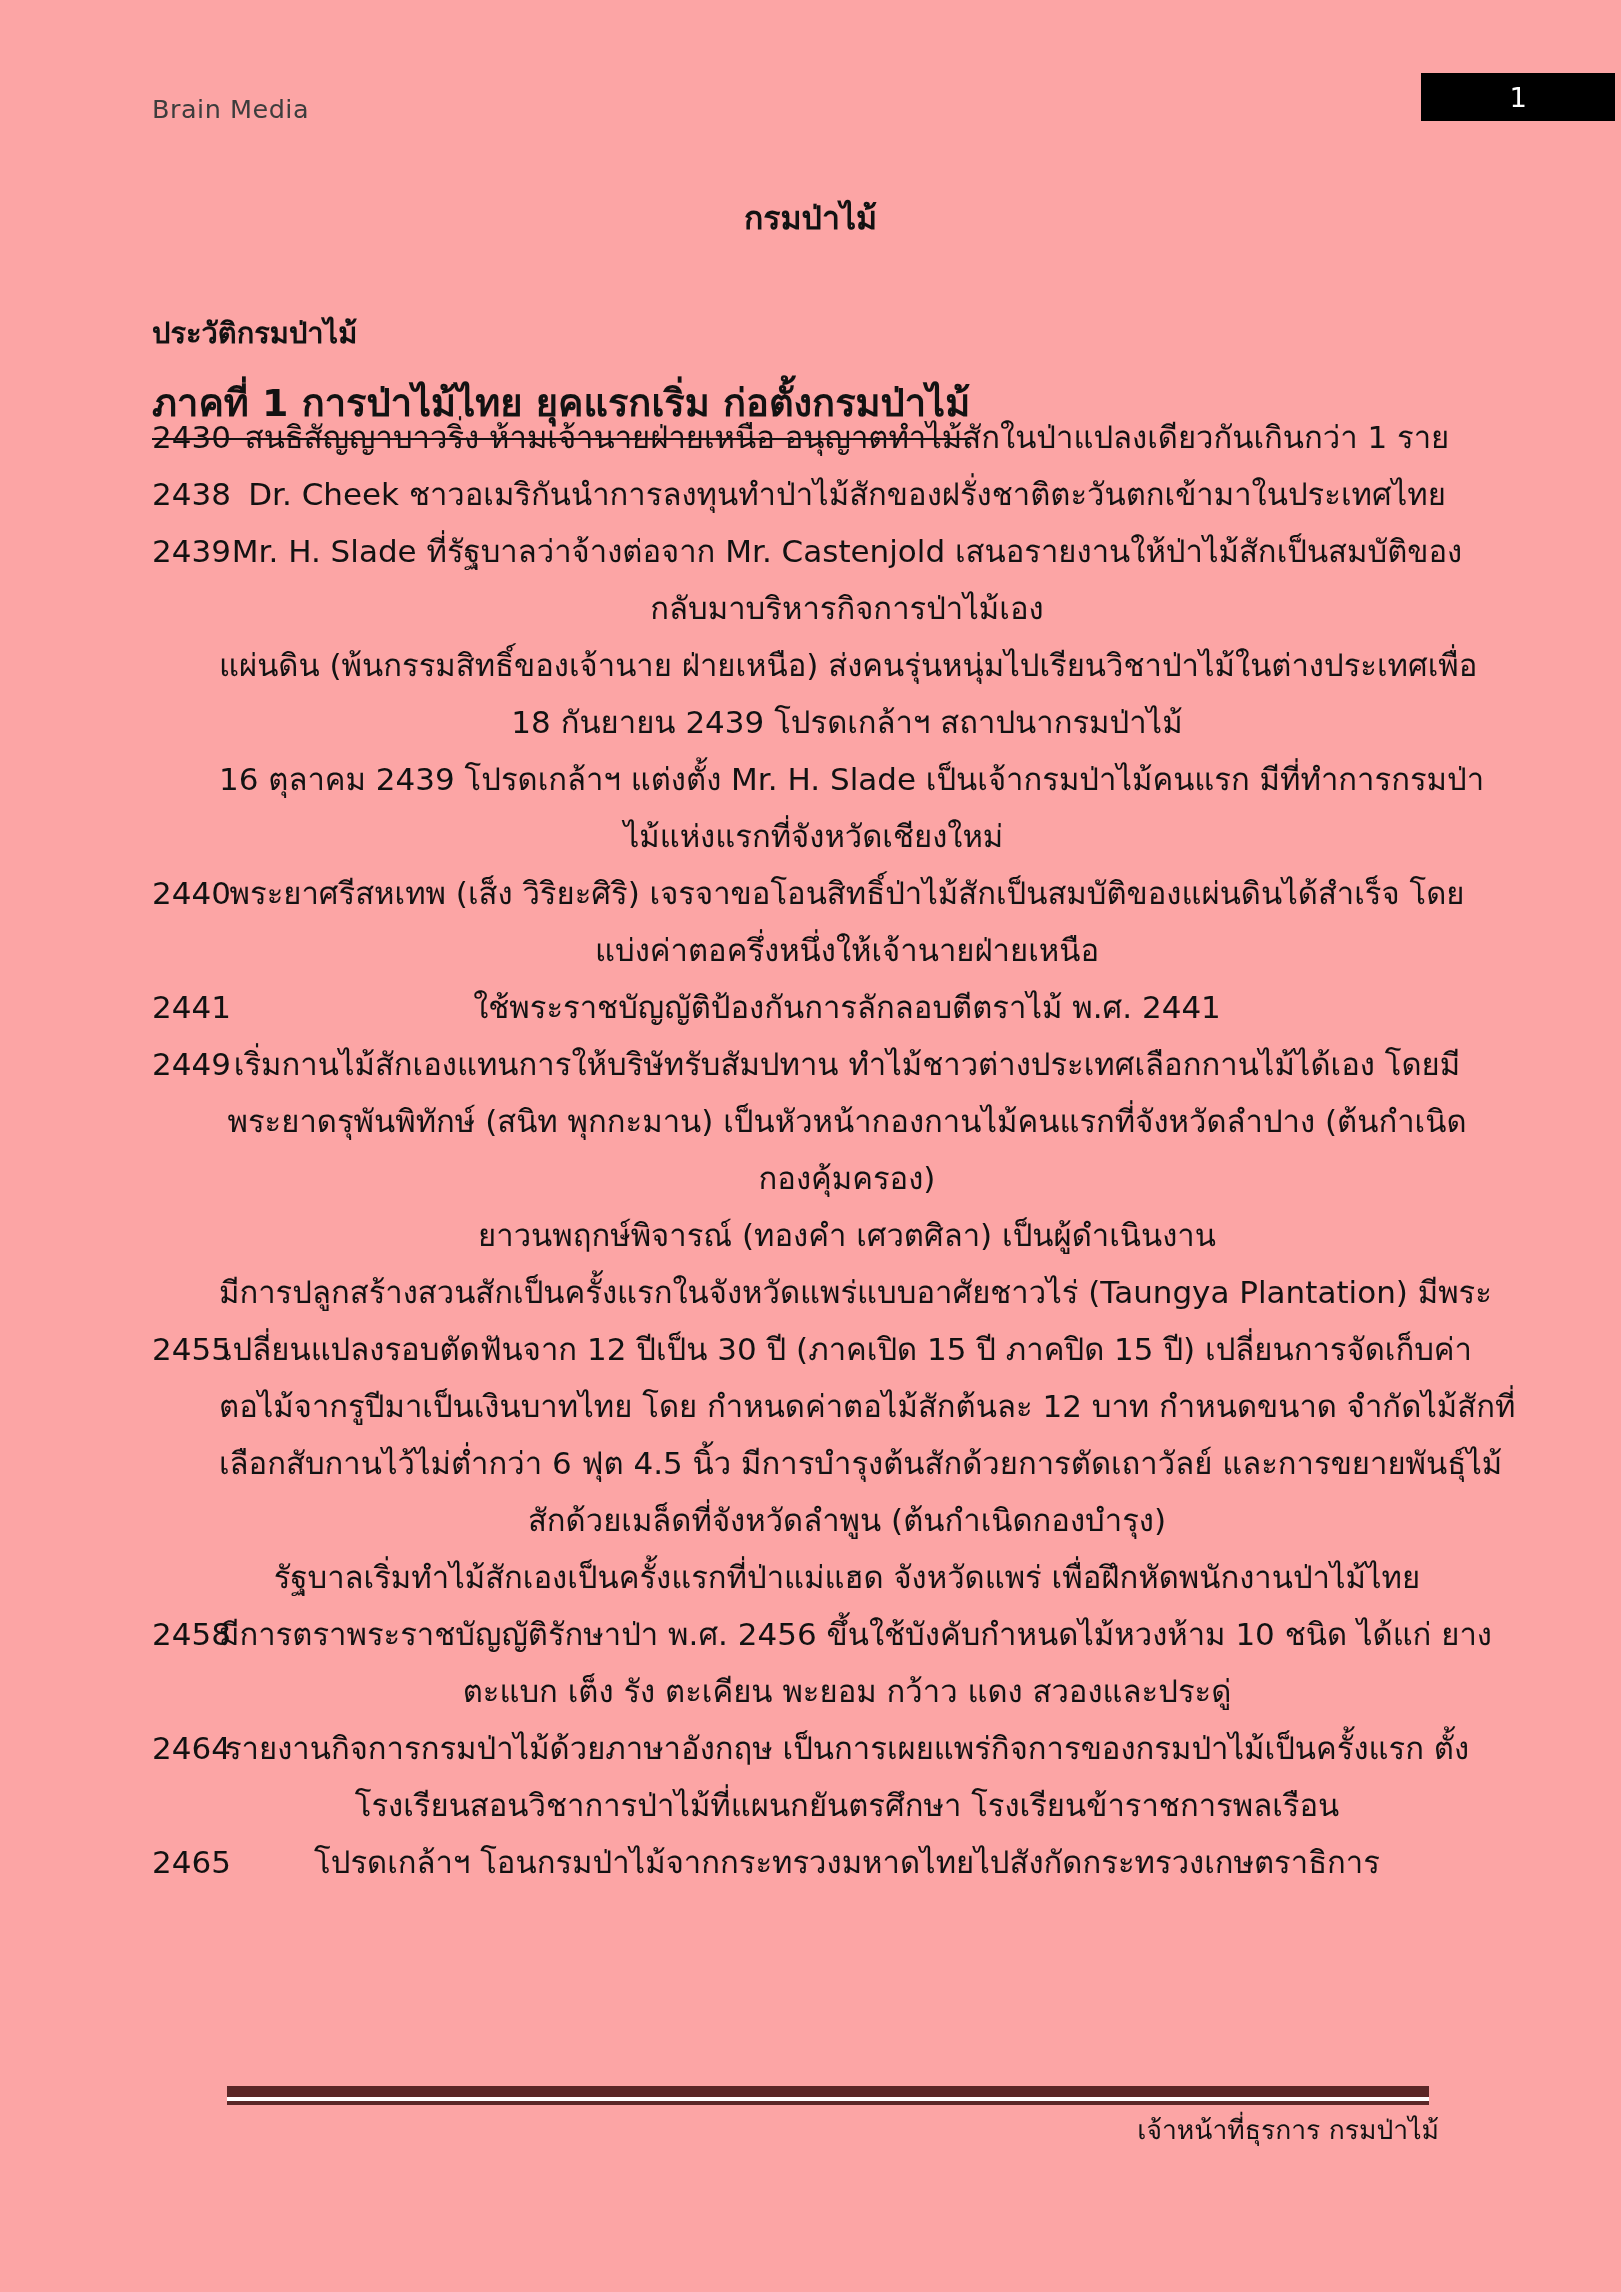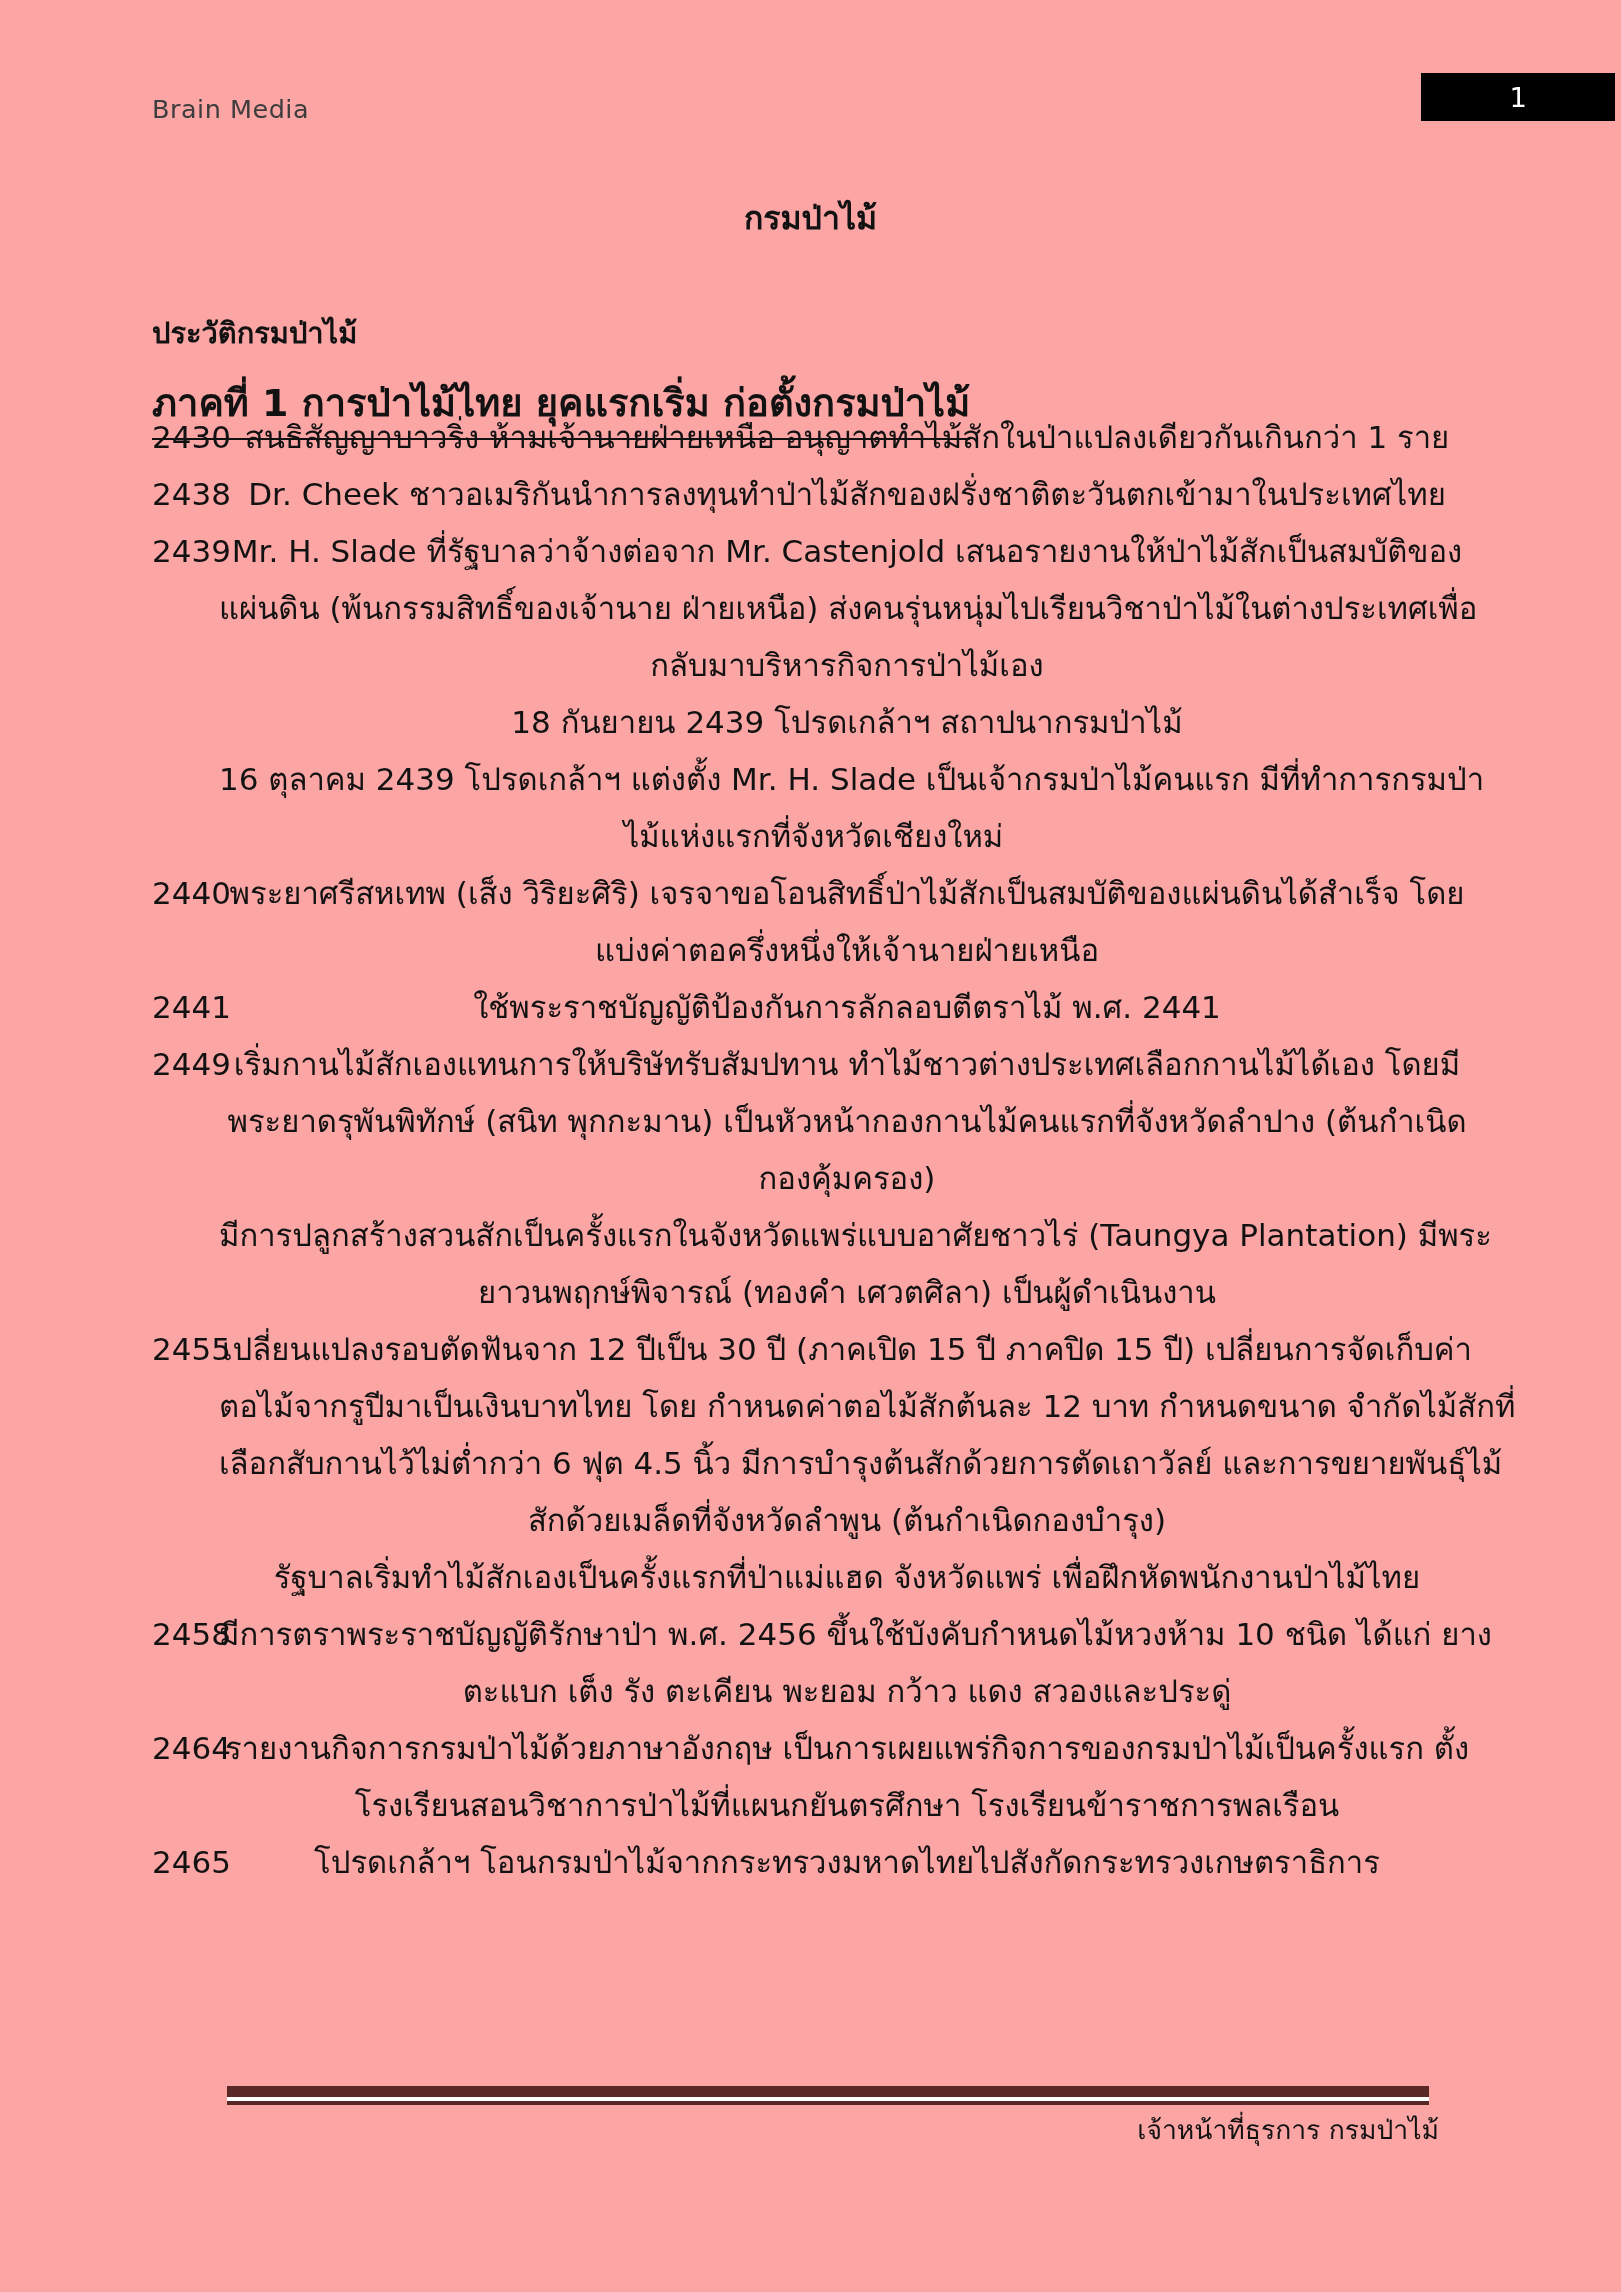--- a/index.html
+++ b/index.html
@@ -87,25 +87,25 @@
       <div class="tl-row">
       <span class="tl-year">2438</span>
       <span class="tl-text">Dr. Cheek ชาวอเมริกันนำการลงทุนทำป่าไม้สักของฝรั่งชาติตะวันตกเข้ามาในประเทศไทย</span>
     </div>
       <div class="tl-row">
       <span class="tl-year">2439</span>
       <span class="tl-text">Mr. H. Slade ที่รัฐบาลว่าจ้างต่อจาก Mr. Castenjold เสนอรายงานให้ป่าไม้สักเป็นสมบัติของ</span>
     </div>
       <div class="tl-row">
       <span class="tl-year"></span>
-      <span class="tl-text">แผ่นดิน (พ้นกรรมสิทธิ์ของเจ้านาย ฝ่ายเหนือ) ส่งคนรุ่นหนุ่มไปเรียนวิชาป่าไม้ในต่างประเทศเพื่อ</span>
+      <span class="tl-text">กลับมาบริหารกิจการป่าไม้เอง</span>
     </div>
       <div class="tl-row">
       <span class="tl-year"></span>
-      <span class="tl-text">กลับมาบริหารกิจการป่าไม้เอง</span>
+      <span class="tl-text">แผ่นดิน (พ้นกรรมสิทธิ์ของเจ้านาย ฝ่ายเหนือ) ส่งคนรุ่นหนุ่มไปเรียนวิชาป่าไม้ในต่างประเทศเพื่อ</span>
     </div>
       <div class="tl-row">
       <span class="tl-year"></span>
       <span class="tl-text">18 กันยายน 2439 โปรดเกล้าฯ สถาปนากรมป่าไม้</span>
     </div>
       <div class="tl-row">
       <span class="tl-year"></span>
       <span class="tl-text">16 ตุลาคม 2439 โปรดเกล้าฯ แต่งตั้ง Mr. H. Slade เป็นเจ้ากรมป่าไม้คนแรก มีที่ทำการกรมป่า</span>
     </div>
       <div class="tl-row flush">
@@ -131,25 +131,25 @@
       <div class="tl-row">
       <span class="tl-year"></span>
       <span class="tl-text">พระยาดรุพันพิทักษ์ (สนิท พุกกะมาน) เป็นหัวหน้ากองกานไม้คนแรกที่จังหวัดลำปาง (ต้นกำเนิด</span>
     </div>
       <div class="tl-row">
       <span class="tl-year"></span>
       <span class="tl-text">กองคุ้มครอง)</span>
     </div>
       <div class="tl-row">
       <span class="tl-year"></span>
-      <span class="tl-text">มีการปลูกสร้างสวนสักเป็นครั้งแรกในจังหวัดแพร่แบบอาศัยชาวไร่ (Taungya Plantation) มีพระ</span>
+      <span class="tl-text">ยาวนพฤกษ์พิจารณ์ (ทองคำ เศวตศิลา) เป็นผู้ดำเนินงาน</span>
     </div>
       <div class="tl-row">
       <span class="tl-year"></span>
-      <span class="tl-text">ยาวนพฤกษ์พิจารณ์ (ทองคำ เศวตศิลา) เป็นผู้ดำเนินงาน</span>
+      <span class="tl-text">มีการปลูกสร้างสวนสักเป็นครั้งแรกในจังหวัดแพร่แบบอาศัยชาวไร่ (Taungya Plantation) มีพระ</span>
     </div>
       <div class="tl-row">
       <span class="tl-year">2455</span>
       <span class="tl-text">เปลี่ยนแปลงรอบตัดฟันจาก 12 ปีเป็น 30 ปี (ภาคเปิด 15 ปี ภาคปิด 15 ปี) เปลี่ยนการจัดเก็บค่า</span>
     </div>
       <div class="tl-row">
       <span class="tl-year"></span>
       <span class="tl-text">ตอไม้จากรูปีมาเป็นเงินบาทไทย โดย กำหนดค่าตอไม้สักต้นละ 12 บาท กำหนดขนาด จำกัดไม้สักที่</span>
     </div>
       <div class="tl-row">

